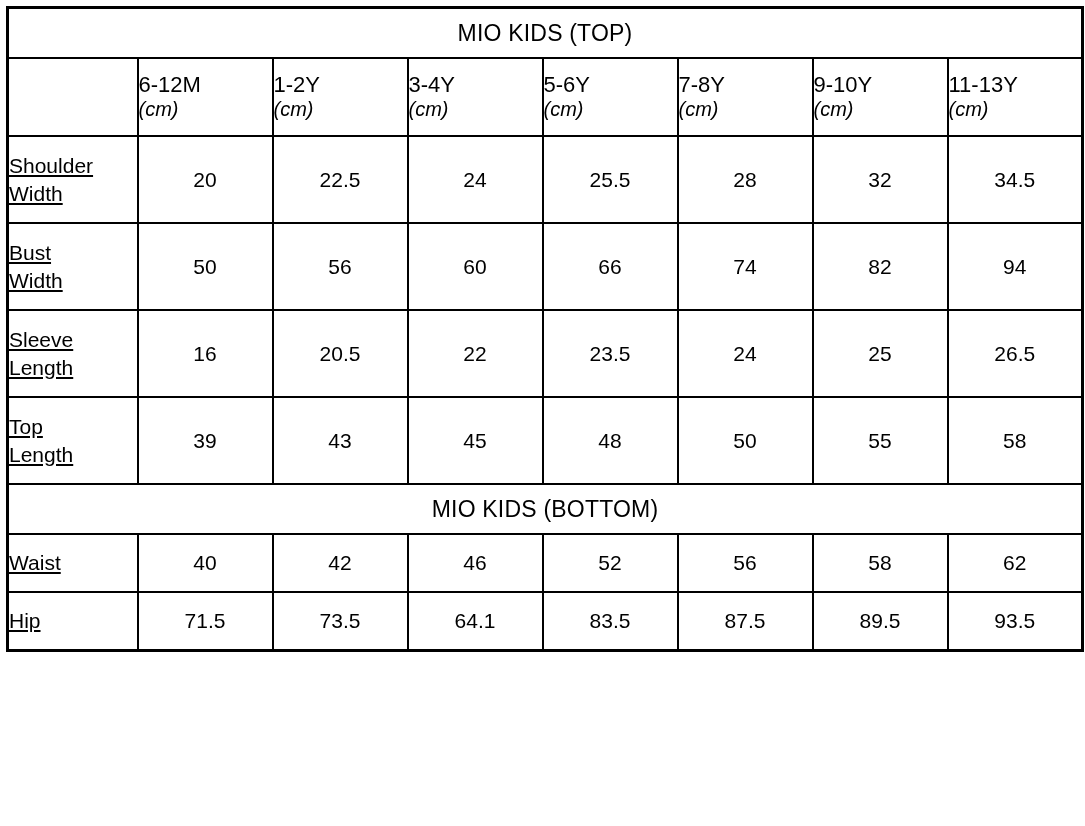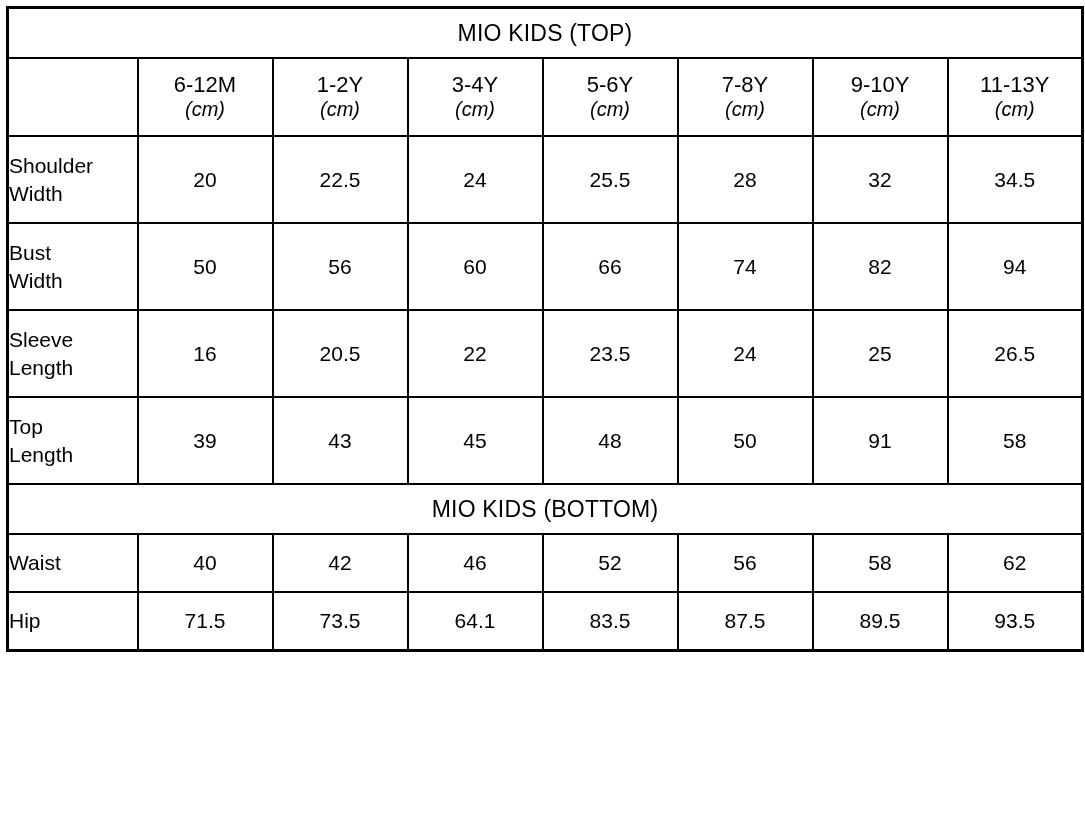--- a/index.html
+++ b/index.html
@@ -37,37 +37,38 @@
   col.c-size  { width: 135px; }
 
   .section-title {
     text-align: center;
     font-size: 23px;
     height: 48px;
     line-height: 48px;
     letter-spacing: 0.2px;
   }
   .hdr-cell {
-    text-align: center;
+    text-align: left;
     height: 76px;
     font-size: 22px;
     line-height: 1.18;
   }
   .hdr-cell .unit {
     display: block;
     font-style: italic;
     font-size: 20px;
   }
   .hdr-blank { height: 76px; }
 
   .row-label {
     text-align: left;
     padding: 10px 0 10px 12px;
     font-size: 21px;
     line-height: 1.3;
+    text-decoration: underline;
   }
   .row-label .l2 { display: block; }
   .val {
     text-align: center;
     font-size: 21px;
   }
   tr.tall td { height: 85px; }
   tr.short td { height: 56px; margin-top: 8px; }
 </style>
 </head>
@@ -168,21 +169,21 @@
       <tr class="tall">
         <td class="row-label">
           <span>Top</span>
           <span class="l2">Length</span>
         </td>
         <td class="val">39</td>
         <td class="val">43</td>
         <td class="val">45</td>
         <td class="val">48</td>
         <td class="val">50</td>
-        <td class="val">91</td>
+        <td class="val">55</td>
         <td class="val">58</td>
       </tr>
 
       <tr>
         <td class="section-title" colspan="8">MIO KIDS (BOTTOM)</td>
       </tr>
 
       <tr class="short">
         <td class="row-label">
           <span>Waist</span>

